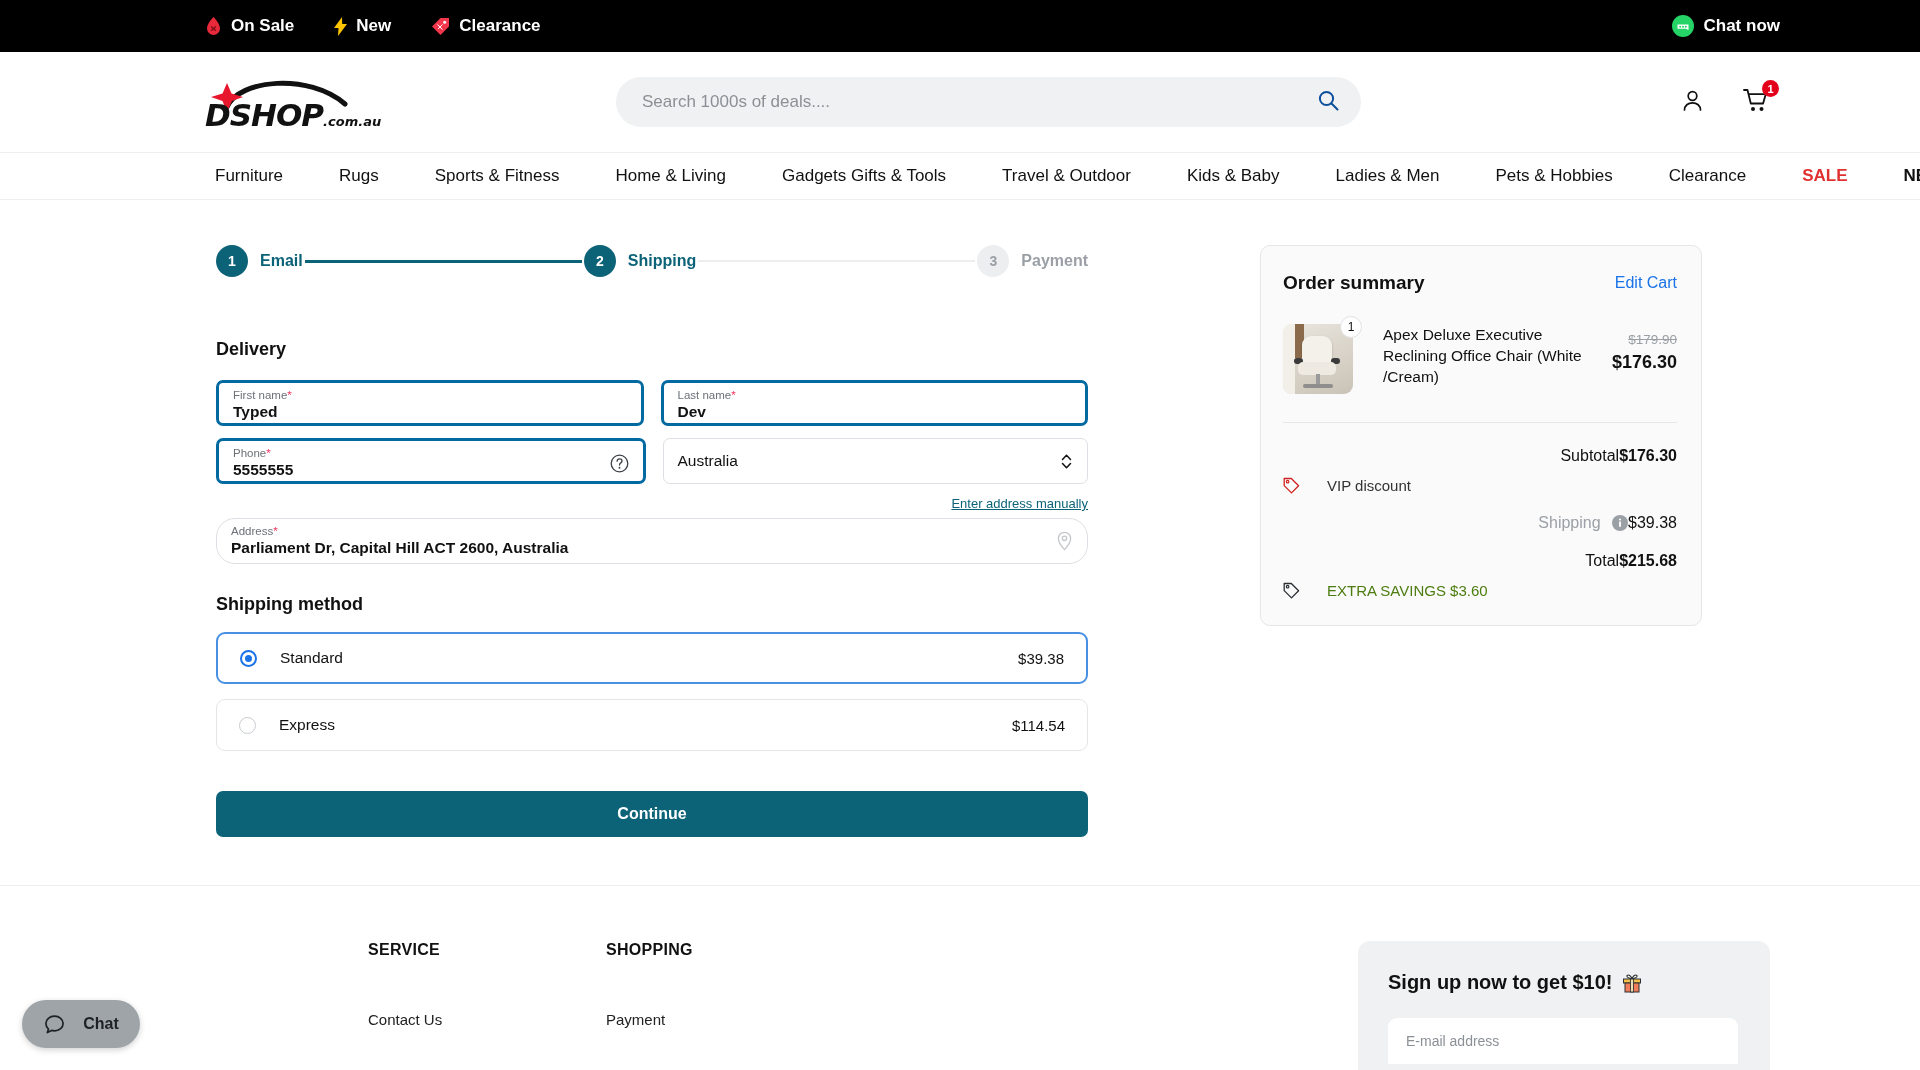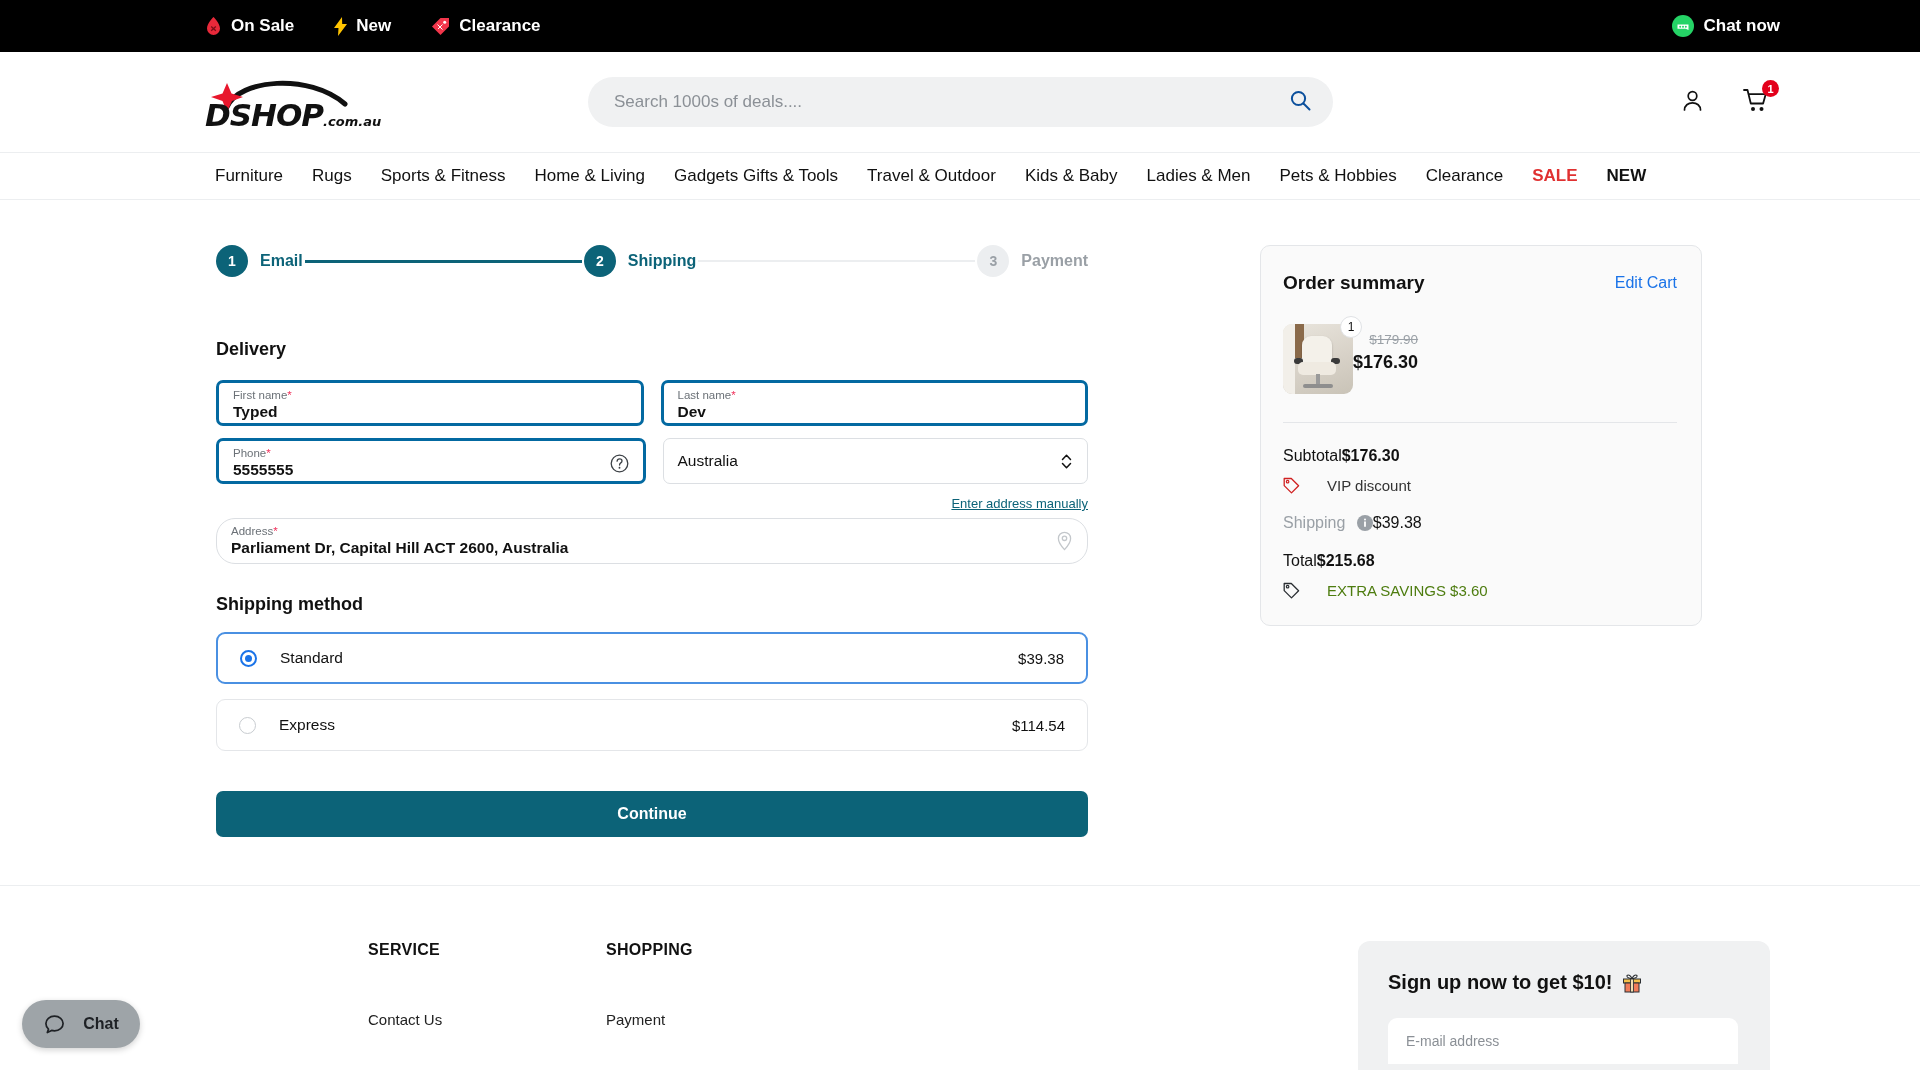--- a/index.html
+++ b/index.html
@@ -48,21 +48,21 @@
     position: absolute; left: 0; bottom: 2px;
     font-family: "DejaVu Sans", sans-serif;
     font-size: 31px; font-weight: 700; font-style: italic;
     letter-spacing: -1px; color: #111; line-height: 1;
   }
   .logo-dotcom {
     font-size: 13px; font-weight: 700; font-style: italic;
     letter-spacing: 0px; color: #111;
   }
   .search-wrap {
-    position: absolute; left: 588px; width: 745px;
+    position: absolute; left: 616px; width: 745px;
     height: 50px;
   }
   .search-box {
     width: 100%; height: 50px;
     background: #f0f1f2;
     border: none; border-radius: 25px;
     padding: 0 56px 0 26px;
     font-size: 17px; font-family: "Liberation Sans", sans-serif;
     color: #333;
   }
@@ -84,21 +84,21 @@
     display: flex; align-items: center; justify-content: center;
   }
 
   
   .nav {
     height: 48px;
     border-top: 1px solid #eceef0;
     border-bottom: 1px solid #eceef0;
     display: flex; align-items: center;
     padding: 0 140px 0 215px;
-    gap: 29px;
+    gap: 56px;
     font-size: 17px;
   }
   .nav-item { color: #111; cursor: pointer; white-space: nowrap; }
   .nav-item.sale { color: #e03131; font-weight: 700; }
   .nav-item.new { color: #111; font-weight: 700; }
 
   
   .main {
     display: flex;
     padding: 45px 150px 0 216px;
@@ -226,21 +226,21 @@
     color:#111;
   }
   .item-name {
     flex: 1; margin-left: 30px; font-size: 15.5px; line-height: 21px; color:#111;
     padding-right: 10px;
   }
   .item-prices { text-align: right; flex:none; padding-top:8px; }
   .old-price { font-size: 13.5px; color:#9aa0a6; text-decoration: line-through; }
   .new-price { font-size: 18px; font-weight: 700; color:#111; margin-top: 5px; }
   .total-row {
-    display:flex; align-items:center; justify-content: flex-start;
+    display:flex; align-items:center; justify-content: flex-end;
     margin-top: 20px;
   }
   .total-row.first { margin-top: 24px; }
   .tl { font-size: 16px; color:#111; }
   .tl.muted { color:#9aa0a6; }
   .tv { font-size: 16px; font-weight: 700; color:#111; }
   .tv.plain { font-weight: 400; }
   .tag-row { display:flex; align-items:center; gap:27px; margin-top: 12px; }
   .tag-text { font-size: 15px; color:#333; }
   .tag-text.muted { color:#4d7c0f; }
@@ -498,20 +498,21 @@
               <div class="door"></div>
             <div class="chair-back"></div>
               <div class="chair-arm-l"></div>
             <div class="chair-arm-r"></div>
               <div class="chair-seat"></div>
             <div class="chair-pole"></div>
               <div class="chair-base"></div>
           </div>
           <span class="qty-badge">1</span>
         </div>
+        <div class="item-name">Apex Deluxe Executive Reclining Office Chair (White /Cream)</div>
         <div class="item-prices">
           <div class="old-price">$179.90</div>
           <div class="new-price">$176.30</div>
         </div>
       </div>
 
       <div class="total-row first">
         <span class="tl">Subtotal</span>
         <span class="tv">$176.30</span>
       </div>

